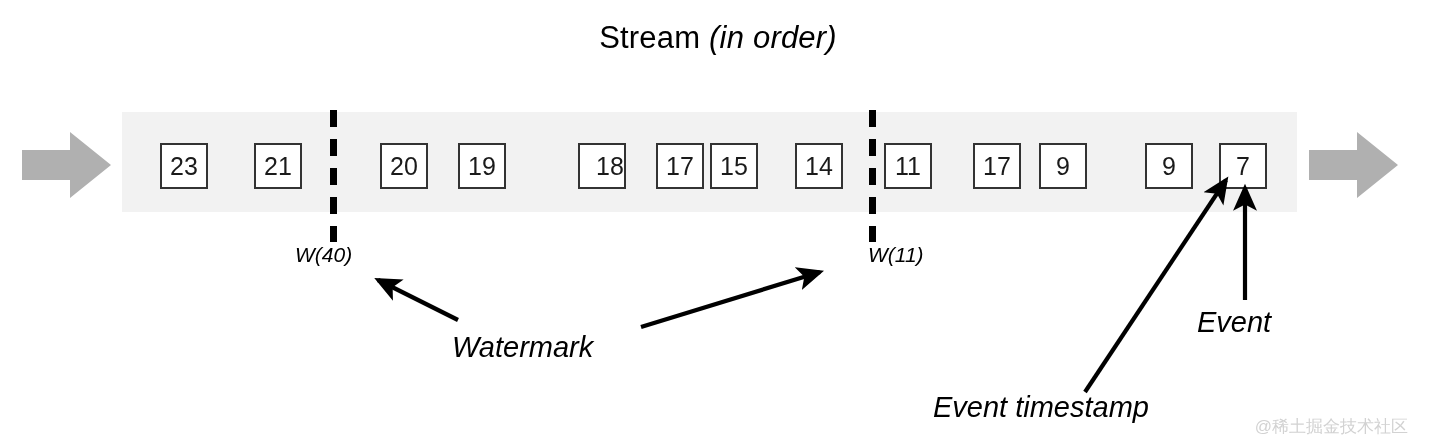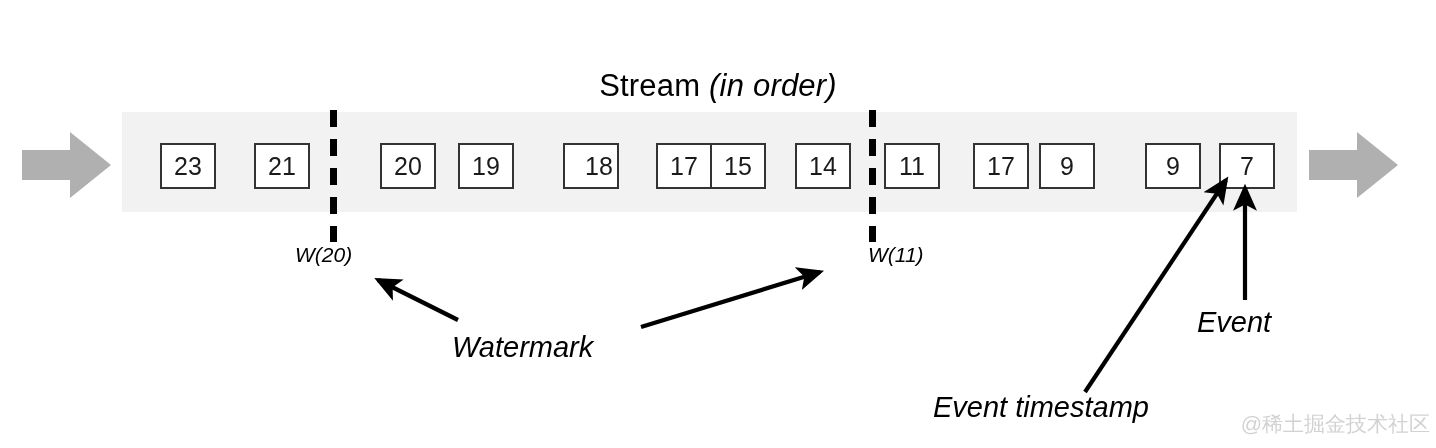--- a/index.html
+++ b/index.html
@@ -22,40 +22,39 @@
   #title {
     position: absolute;
     left: 0;
     top: 20px;
     width: 1436px;
     text-align: center;
     font-size: 31px;
     color: #000000;
     letter-spacing: 0.2px;
     white-space: nowrap;
-    margin-top: 48px;
   }
   #title .t-regular { font-style: normal; }
   #title .t-italic  { font-style: italic; }
 
   
   #stream-band {
     position: absolute;
     left: 122px;
     top: 112px;
     width: 1175px;
     height: 100px;
     background: #f2f2f2;
   }
 
   
   .event-box {
     position: absolute;
     top: 143px;
-    width: 56px;
+    width: 48px;
     height: 46px;
     border: 2px solid #333333;
     background: #ffffff;
     box-sizing: border-box;
     display: flex;
     align-items: center;
     justify-content: center;
     font-size: 25px;
     color: #1a1a1a;
   }
@@ -101,23 +100,23 @@
     left: 0;
     top: 0;
     width: 1436px;
     height: 448px;
     pointer-events: none;
   }
 
   
   #site-watermark {
     position: absolute;
-    right: 6px;
+    right: 28px;
     bottom: 10px;
-    font-size: 21px;
+    font-size: 17px;
     color: #d2d2d2;
     white-space: nowrap;
   }
 </style>
 </head>
 <body>
 
 <div id="canvas">
 
   <div id="title">
@@ -146,21 +145,21 @@
       </div>
       <div class="event-box" style="left: 254px;">
         <span>21</span>
       </div>
       <div class="event-box" style="left: 380px;">
         <span>20</span>
       </div>
       <div class="event-box" style="left: 458px;">
         <span>19</span>
       </div>
-      <div class="event-box" style="left: 563px; padding-left: 16px;">
+      <div class="event-box" style="left: 578px; padding-left: 16px;">
         <span>18</span>
       </div>
       <div class="event-box" style="left: 656px;">
         <span>17</span>
       </div>
       <div class="event-box" style="left: 710px;">
         <span>15</span>
       </div>
       <div class="event-box" style="left: 795px;">
         <span>14</span>
@@ -177,21 +176,21 @@
       <div class="event-box" style="left: 1145px;">
         <span>9</span>
       </div>
       <div class="event-box" style="left: 1219px;">
         <span>7</span>
       </div>
     </div>
 
   <div id="watermark-lines">
       <div class="wm-line" style="left: 330px;"></div>
-      <div class="label wm-label" style="left: 295px; top: 243px;">W(20)</div>
+      <div class="label wm-label" style="left: 295px; top: 243px;">W(40)</div>
       <div class="wm-line" style="left: 869px;"></div>
       <div class="label wm-label" style="left: 868px; top: 243px;">W(11)</div>
     </div>
 
   <div class="label big-label" style="left:452px; top:331px;">Watermark</div>
 
   <div class="label big-label" style="left:933px; top:391px;">Event timestamp</div>
 
   <div class="label big-label" style="left:1197px; top:306px;">Event</div>
 

